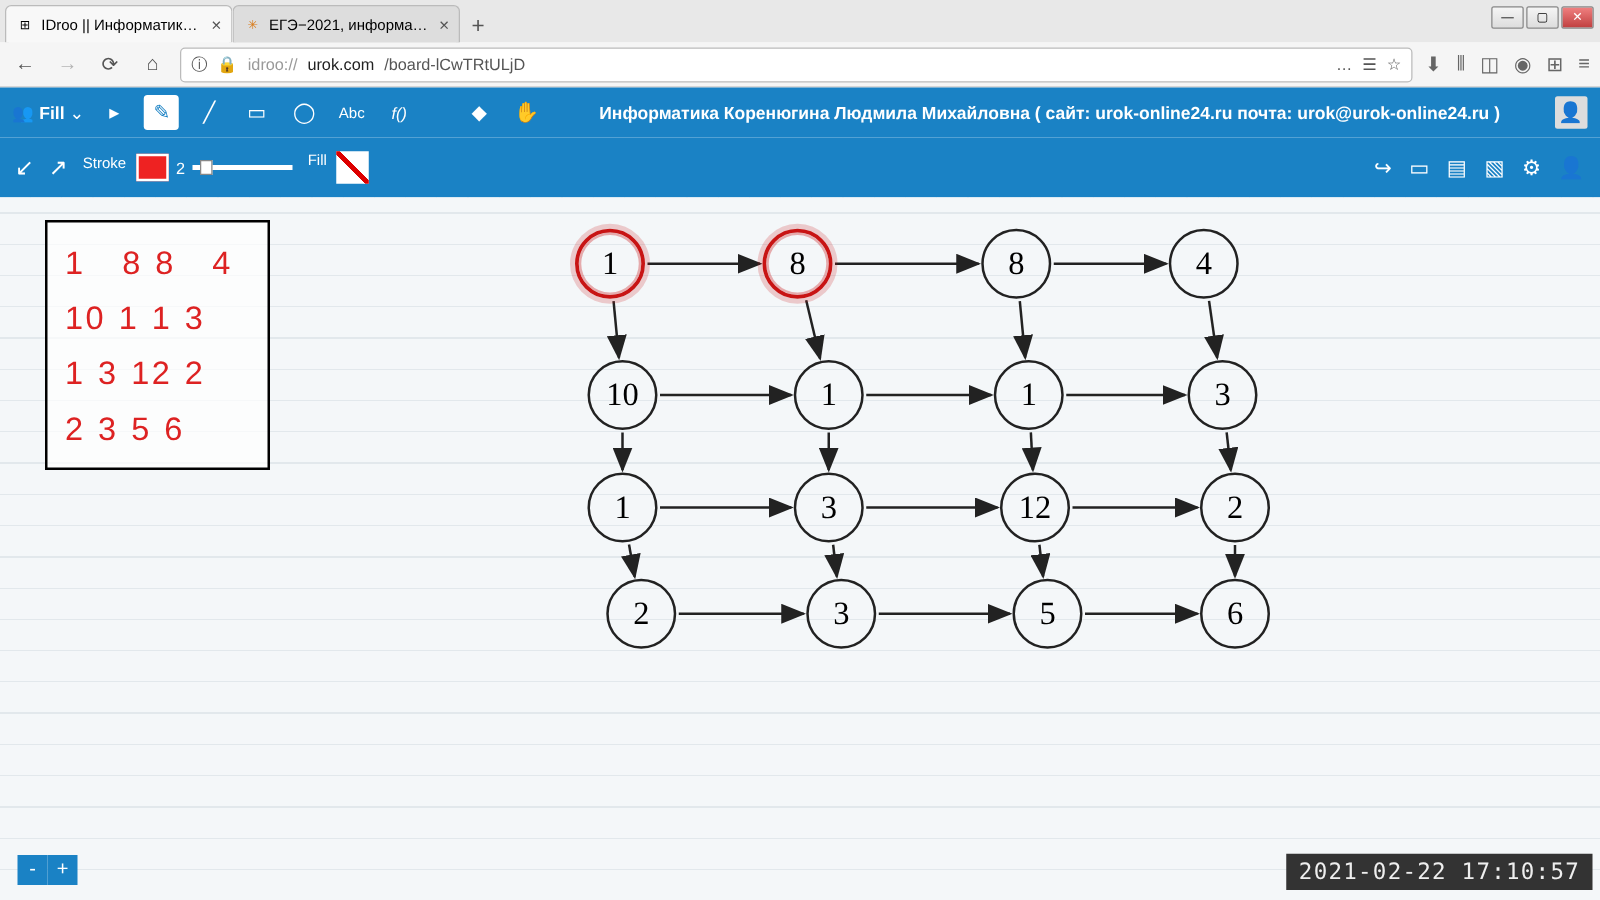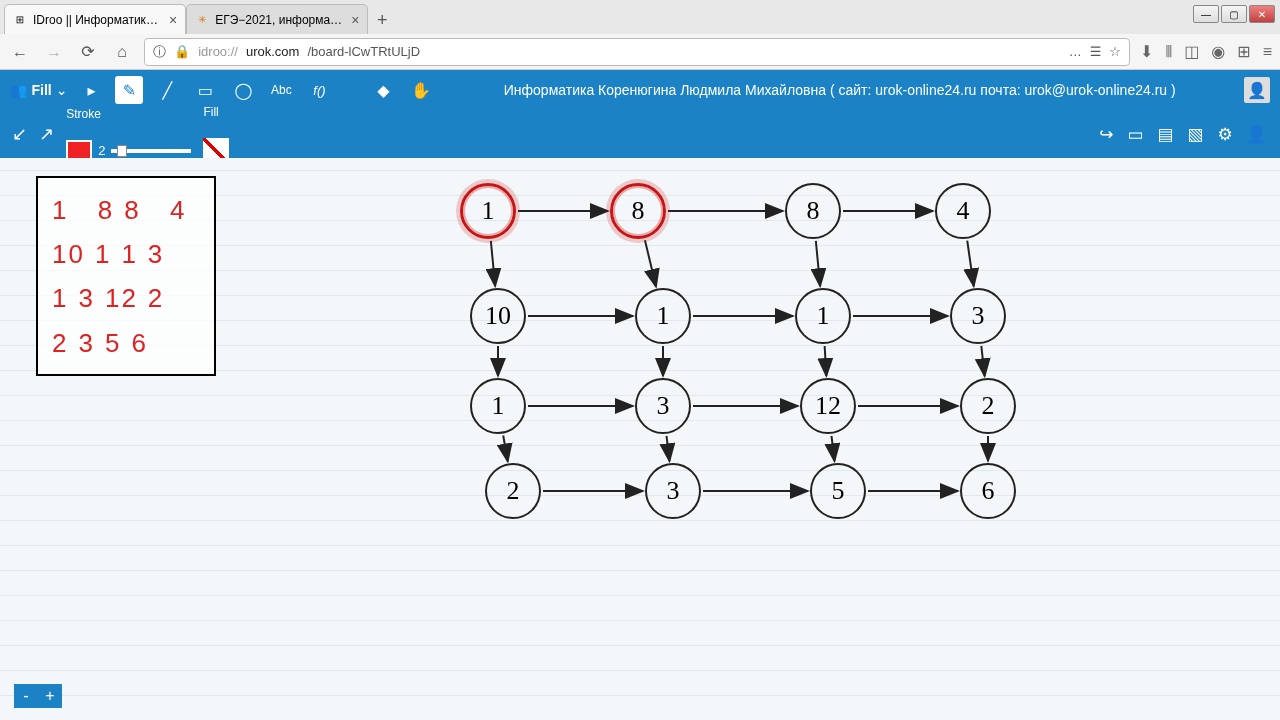--- a/index.html
+++ b/index.html
@@ -20,26 +20,26 @@
 .url-bar { height: 36px; background: #f5f5f5; border-bottom: 1px solid #ccc; display:flex; align-items:center; padding: 0 8px; gap: 10px; }
 .nav-btn { width: 24px; height: 24px; display:flex; align-items:center; justify-content:center; color:#555; font-size:16px; cursor:pointer; border-radius:4px; }
 .address { flex: 1; height: 28px; border: 1px solid #bbb; border-radius: 4px; display:flex; align-items:center; padding: 0 8px; gap: 8px; background:#fff; font-size:13px; color:#555; }
 .addr-icon { font-size: 13px; }
 .url-actions { display:flex; gap:12px; align-items:center; color:#666; }
 
 .app-toolbar { height: 40px; background: #1a82c5; display:flex; align-items:center; padding: 0 10px; gap: 10px; color:#fff; }
 .logo { display:flex; align-items:center; gap:4px; font-size:14px; cursor:pointer; }
 .tool { width: 28px; height: 28px; display:flex; align-items:center; justify-content:center; cursor:pointer; font-size:16px; border-radius:3px; }
 .tool.active { background:#fff; color:#1a82c5; }
-.board-title { flex:1; text-align:center; font-size:14px; white-space:nowrap; }
+.board-title { flex:1; text-align:center; font-size:14px; white-space:nowrap;font-weight:bold; }
 .avatar-box { width: 26px; height: 26px; background:#ddd; border-radius:2px; display:flex; align-items:center; justify-content:center; }
 
 .sub-toolbar { height: 48px; background: #1a82c5; display:flex; align-items:center; padding:0 12px; gap: 20px; color:#fff; font-size:13px; }
 .sub-left { display:flex; align-items:center; gap:12px; }
-.stroke-group, .fill-group { display:flex; flex-direction:column; gap:19px; }
+.stroke-group, .fill-group { display:flex; gap:8px; }
 .stroke-label { font-size:12px; }
 .color-swatch { width: 26px; height: 22px; background:#ee2222; border:2px solid #fff; }
 .stroke-controls { display:flex; align-items:center; gap:6px; }
 .slider { width: 80px; height: 4px; background:#fff; position:relative; }
 .fill-swatch { width: 26px; height: 26px; background:#fff; position:relative; }
 .fill-swatch::after { content:""; position:absolute; left:0; top:0; right:0; bottom:0; background:linear-gradient(to top right, transparent 45%, #d00 45%, #d00 55%, transparent 55%); }
 .sub-right { margin-left:auto; display:flex; gap:14px; align-items:center; font-size:17px; }
 
 .canvas-area { position:relative; width:100%; height: calc(720px - 34px - 36px - 40px - 48px); background: repeating-linear-gradient(0deg, #f4f7f9 0, #f4f7f9 24px, #e2e8ec 24px, #e2e8ec 25px), repeating-linear-gradient(90deg, #f4f7f9 0, #f4f7f9 24px, #e2e8ec 24px, #e2e8ec 25px); }
 
@@ -228,13 +228,14 @@
       <div class="node" style="left: 205px; top: 295px;">3</div>
       <div class="node" style="left: 370px; top: 295px;">5</div>
       <div class="node" style="left: 520px; top: 295px;">6</div>
     </div>
 
   <div class="zoom-ctrl">
     <div class="zoom-btn">-</div>
     <div class="zoom-btn">+</div>
   </div>
 
+  <div class="timestamp">2021-02-22  17:10:57</div>
 </div>
 
 </body></html>

